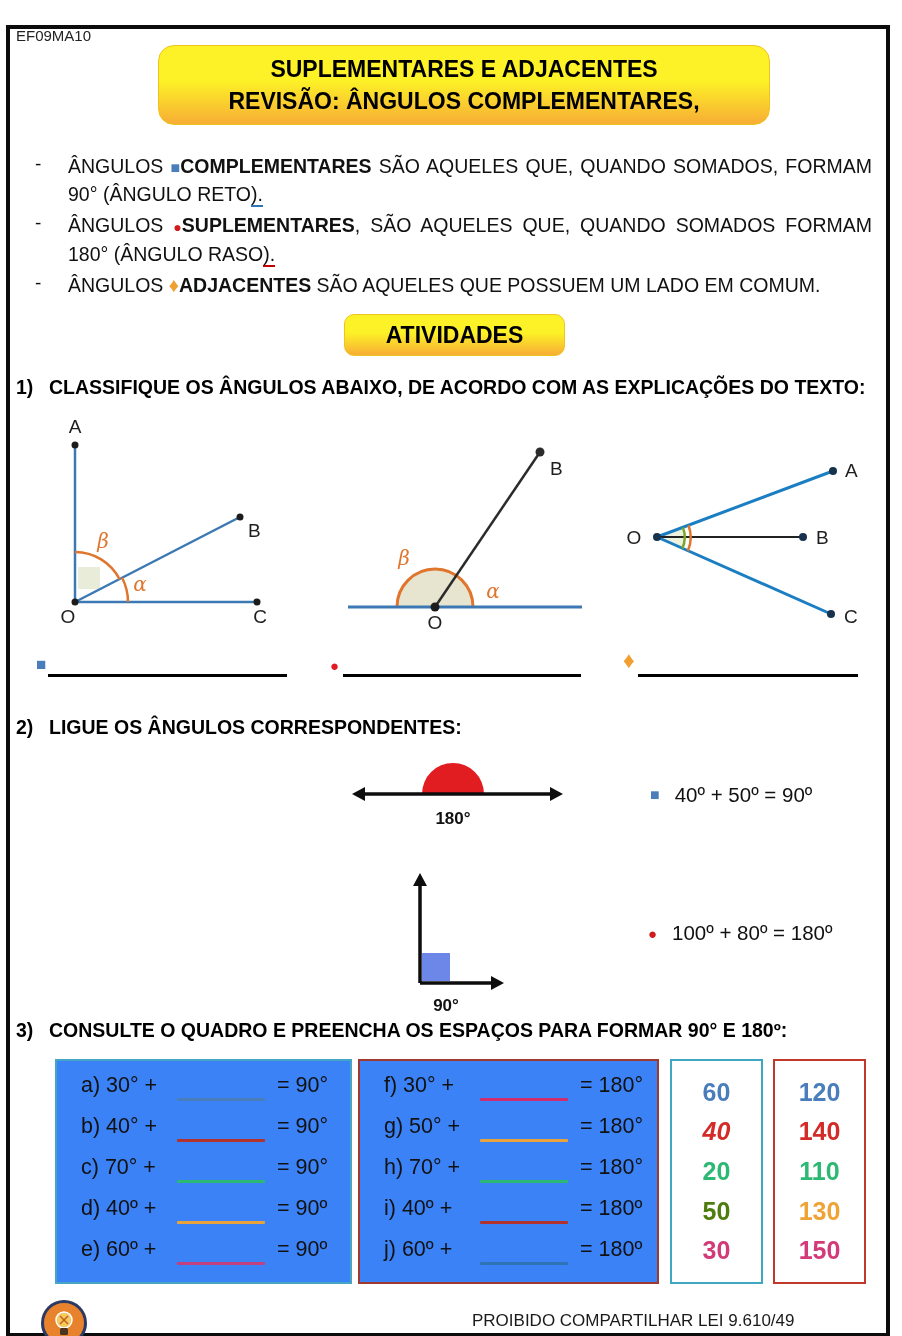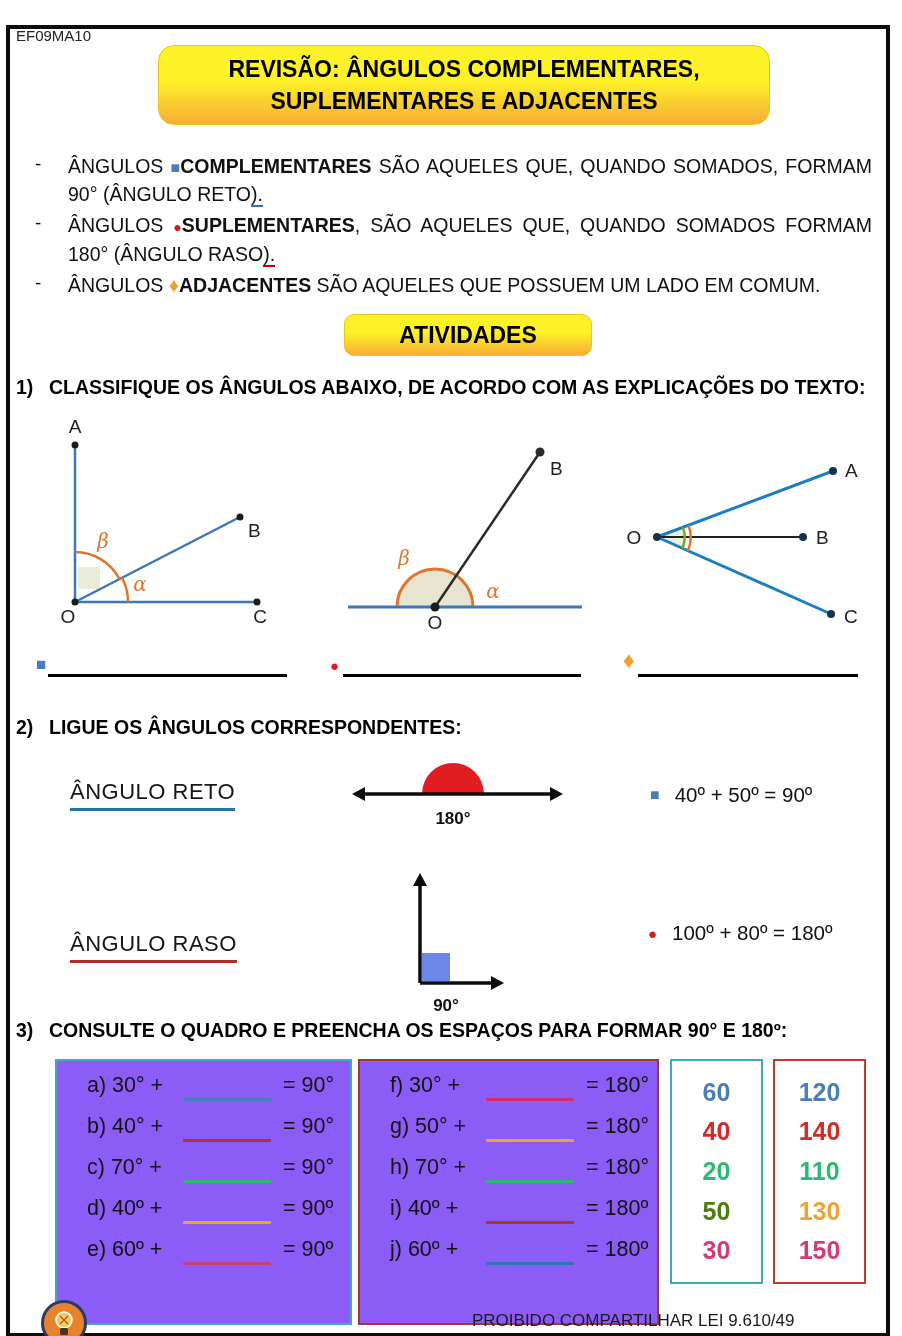--- a/index.html
+++ b/index.html
@@ -8,21 +8,21 @@
   .frame{position:absolute;left:6px;top:6px;width:884px;height:1319px;box-sizing:border-box;
          border:4px solid #0c0c0c;border-bottom-width:11px;background:#fff;margin-top:19px;}
   .content{position:absolute;left:-10px;top:-10px;width:902px;height:1336px;}
 
   .code{left:16px;top:8px;font-size:15px;color:#222;}
 
   .banner{background:linear-gradient(180deg,#fdf127 45%,#f7ad35);border:1px solid #eec41e;
           display:flex;flex-direction:column;justify-content:center;align-items:center;
           font-weight:bold;color:#000;box-sizing:border-box;}
   .title-box{left:158px;top:26px;width:612px;height:80px;border-radius:16px;font-size:23px;line-height:32px;}
-  .activities-box{left:344px;top:295px;width:248px;height:42px;border-radius:10px;font-size:23px;}
+  .activities-box{left:344px;top:295px;width:221px;height:42px;border-radius:10px;font-size:23px;}
 
   .defs{left:32px;top:134px;width:840px;}
   .def-item{display:flex;margin-bottom:4px;}
   .def-dash{width:36px;font-size:19px;color:#111;padding-left:3px;box-sizing:border-box;}
   .def-text{flex:1;margin:0;font-size:19.5px;line-height:27px;color:#111;text-align:justify;}
   .mk{display:inline-block;}
   .mk-sq{color:#4a7ebb;font-size:16px;}
   .mk-ci{color:#d01c1c;font-size:14px;}
   .mk-di{color:#f0a030;font-size:20px;}
   .pu-b{border-bottom:2px solid #2e75b6;}
@@ -56,21 +56,21 @@
   #lbl-reto{left:70px;top:760px;border-color:#2471a3;}
   #lbl-raso{left:70px;top:912px;border-color:#b02c26;}
   #fig180{left:350px;top:735px;}
   #fig90{left:400px;top:852px;}
   .eq{display:flex;align-items:center;gap:15px;font-size:20.5px;color:#111;}
   #eq1{left:650px;top:764px;}
   #eq2{left:648px;top:902px;}
   .eq .mk-sq{font-size:16px;}
   .eq .mk-ci{font-size:15px;}
 
-  .box-ex{top:1040px;height:266px;box-sizing:border-box;padding:12px 0 0 30px;background:#8b5cf6;}
+  .box-ex{top:1040px;height:225px;box-sizing:border-box;padding:12px 0 0 24px;background:#3b82f6;}
   #box90{left:55px;width:297px;border:2px solid #45a5c4;}
   #box180{left:358px;width:301px;border:2px solid #a03a30;}
   .ex-row{display:flex;align-items:baseline;height:41px;font-size:21.5px;color:#111;}
   .ex-label{min-width:94px;}
   .blank{width:88px;height:3px;border-radius:1px;align-self:flex-end;margin:0 10px 13px 2px;}
   .ex-result{margin-left:2px;}
 
   .num-table{top:1040px;width:93px;height:225px;box-sizing:border-box;display:flex;flex-direction:column;
              justify-content:space-evenly;align-items:center;font-weight:bold;font-size:25px;padding:6px 0;}
   #t90{left:670px;border:2px solid #3fa8c0;}
@@ -83,22 +83,22 @@
 </style>
 </head>
 <body>
 
 <div class="frame">
 <div class="content">
 
   <div class="abs code">EF09MA10</div>
 
   <div class="abs banner title-box">
+    <div>SUPLEMENTARES E ADJACENTES</div>
     <div>REVISÃO: ÂNGULOS COMPLEMENTARES,</div>
-    <div>SUPLEMENTARES E ADJACENTES</div>
   </div>
 
   <div class="abs defs">
     <div class="def-item">
       <span class="def-dash">-</span>
       <p class="def-text"><span>ÂNGULOS </span><span class="mk mk-sq">■</span><b>COMPLEMENTARES</b><span> SÃO AQUELES QUE, QUANDO SOMADOS, FORMAM 90° (ÂNGULO RETO</span><span class="pu-b">).</span></p>
     </div>
     <div class="def-item">
       <span class="def-dash">-</span>
       <p class="def-text"><span>ÂNGULOS </span><span class="mk mk-ci">●</span><b>SUPLEMENTARES</b><span>, SÃO AQUELES QUE, QUANDO SOMADOS FORMAM 180° (ÂNGULO RASO</span><span class="pu-r">).</span></p>
@@ -170,36 +170,34 @@
   <span class="abs ans-mk" id="ansm2">●</span>
   <div class="abs ans-line" id="ansl2"></div>
   <span class="abs ans-mk" id="ansm3">♦</span>
   <div class="abs ans-line" id="ansl3"></div>
 
   <div class="abs h" id="h2">
     <span class="num">2)</span>
     <span>LIGUE OS ÂNGULOS CORRESPONDENTES:</span>
   </div>
 
-  <div class="abs match-label" id="lbl-reto">ÂNGULO RETO</div>
 
   <svg class="abs" id="fig180" width="215" height="78" viewBox="0 0 215 78">
     <path d="M 72 40 A 31 31 0 0 1 134 40 Z" fill="#e21d22"></path>
     <line x1="10" y1="40" x2="205" y2="40" stroke="#0d0d0d" stroke-width="3.5"></line>
     <polygon points="2,40 15,33 15,47" fill="#0d0d0d"></polygon>
     <polygon points="213,40 200,33 200,47" fill="#0d0d0d"></polygon>
     <text x="103" y="70" text-anchor="middle" class="figlabel">180°</text>
   </svg>
 
   <div class="abs eq" id="eq1">
     <span class="mk mk-sq">■</span>
     <span>40º + 50º = 90º</span>
   </div>
 
-  <div class="abs match-label" id="lbl-raso">ÂNGULO RASO</div>
 
   <svg class="abs" id="fig90" width="110" height="145" viewBox="0 0 110 145">
     <rect x="22" y="82" width="28" height="28" fill="#6d87e8"></rect>
     <line x1="20" y1="112" x2="20" y2="10" stroke="#0d0d0d" stroke-width="3.5"></line>
     <polygon points="20,2 13,15 27,15" fill="#0d0d0d"></polygon>
     <line x1="20" y1="112" x2="96" y2="112" stroke="#0d0d0d" stroke-width="3.5"></line>
     <polygon points="104,112 91,105 91,119" fill="#0d0d0d"></polygon>
     <text x="46" y="140" text-anchor="middle" class="figlabel">90°</text>
   </svg>
 
@@ -264,21 +262,21 @@
         </div>
     <div class="ex-row">
           <span class="ex-label">j) 60º +</span>
           <span class="blank" style="background: rgb(46, 116, 181);"></span>
           <span class="ex-result">= 180º</span>
         </div>
   </div>
 
   <div class="abs num-table" id="t90">
     <div class="num-cell" style="color: rgb(74, 126, 187);">60</div>
-    <div class="num-cell" style="color: rgb(210, 43, 40);">40</div>
+    <div class="num-cell" style="color: rgb(210, 43, 40); font-style: italic;">40</div>
     <div class="num-cell" style="color: rgb(45, 184, 115);">20</div>
     <div class="num-cell" style="color: #4d7c0f;">50</div>
     <div class="num-cell" style="color: rgb(210, 58, 120);">30</div>
   </div>
 
   <div class="abs num-table" id="t180">
     <div class="num-cell" style="color: rgb(74, 126, 187);">120</div>
     <div class="num-cell" style="color: rgb(210, 43, 40);">140</div>
     <div class="num-cell" style="color: rgb(45, 184, 115);">110</div>
     <div class="num-cell" style="color: rgb(240, 163, 53);">130</div>

